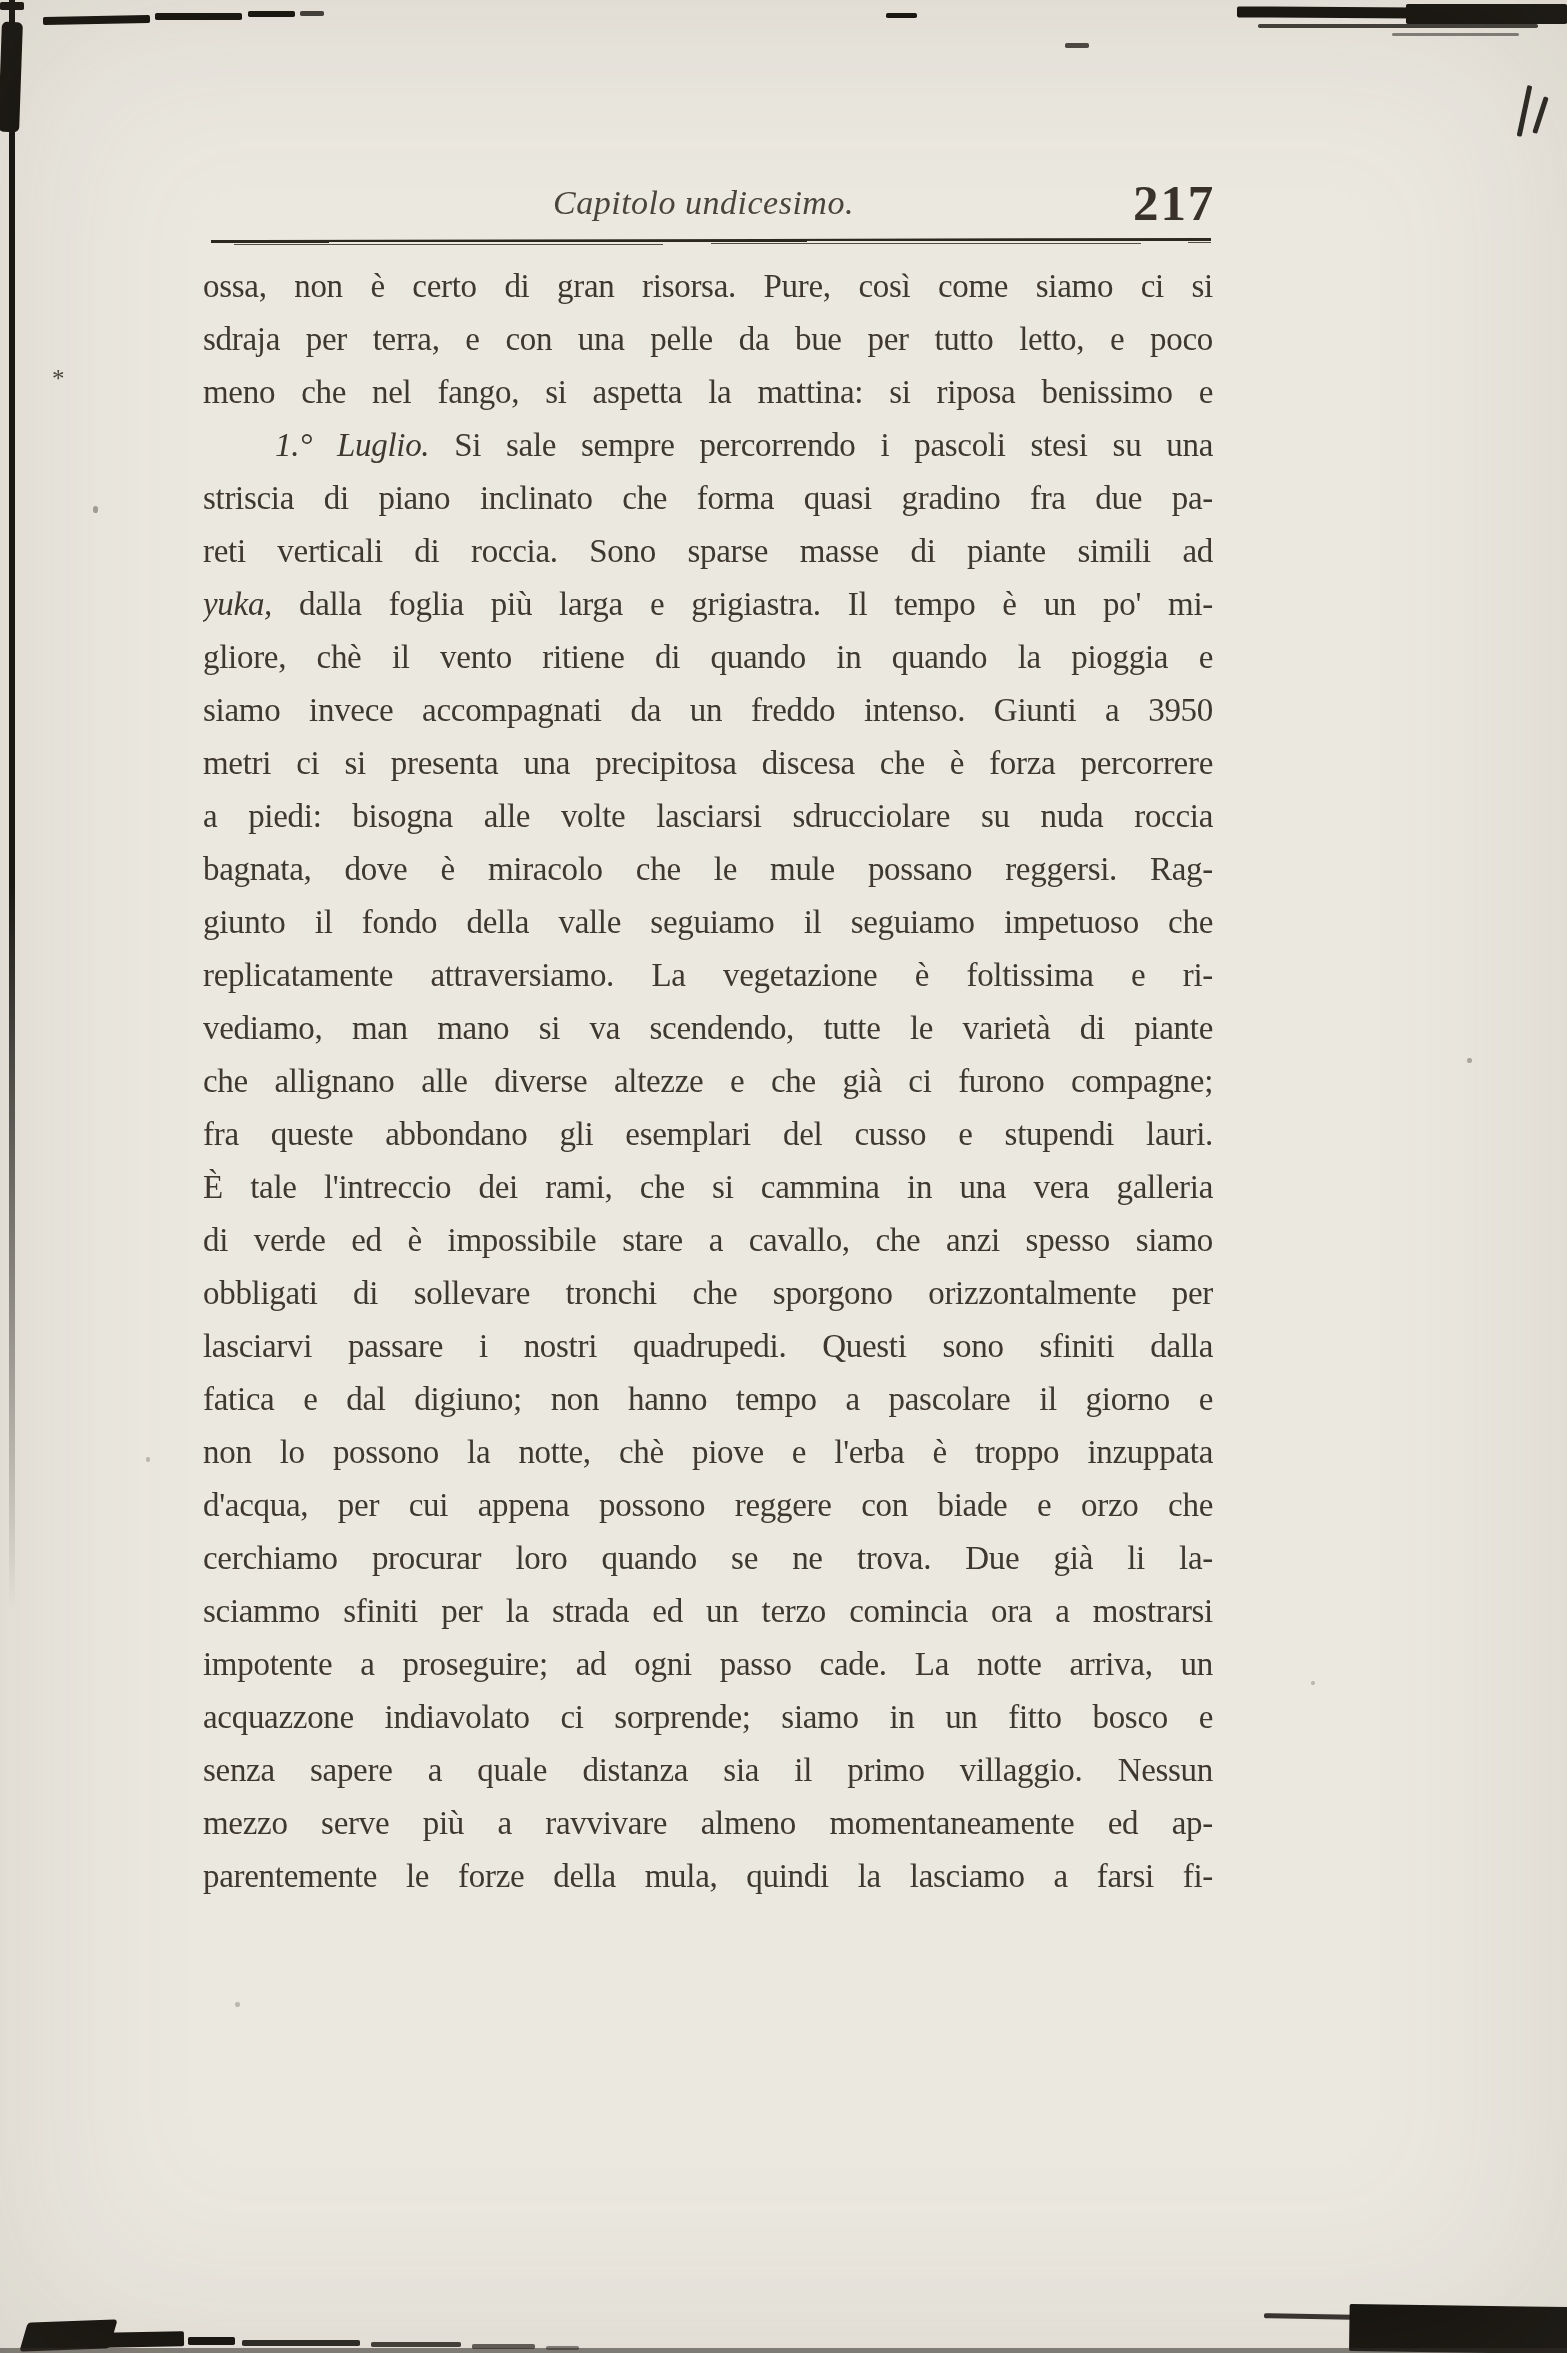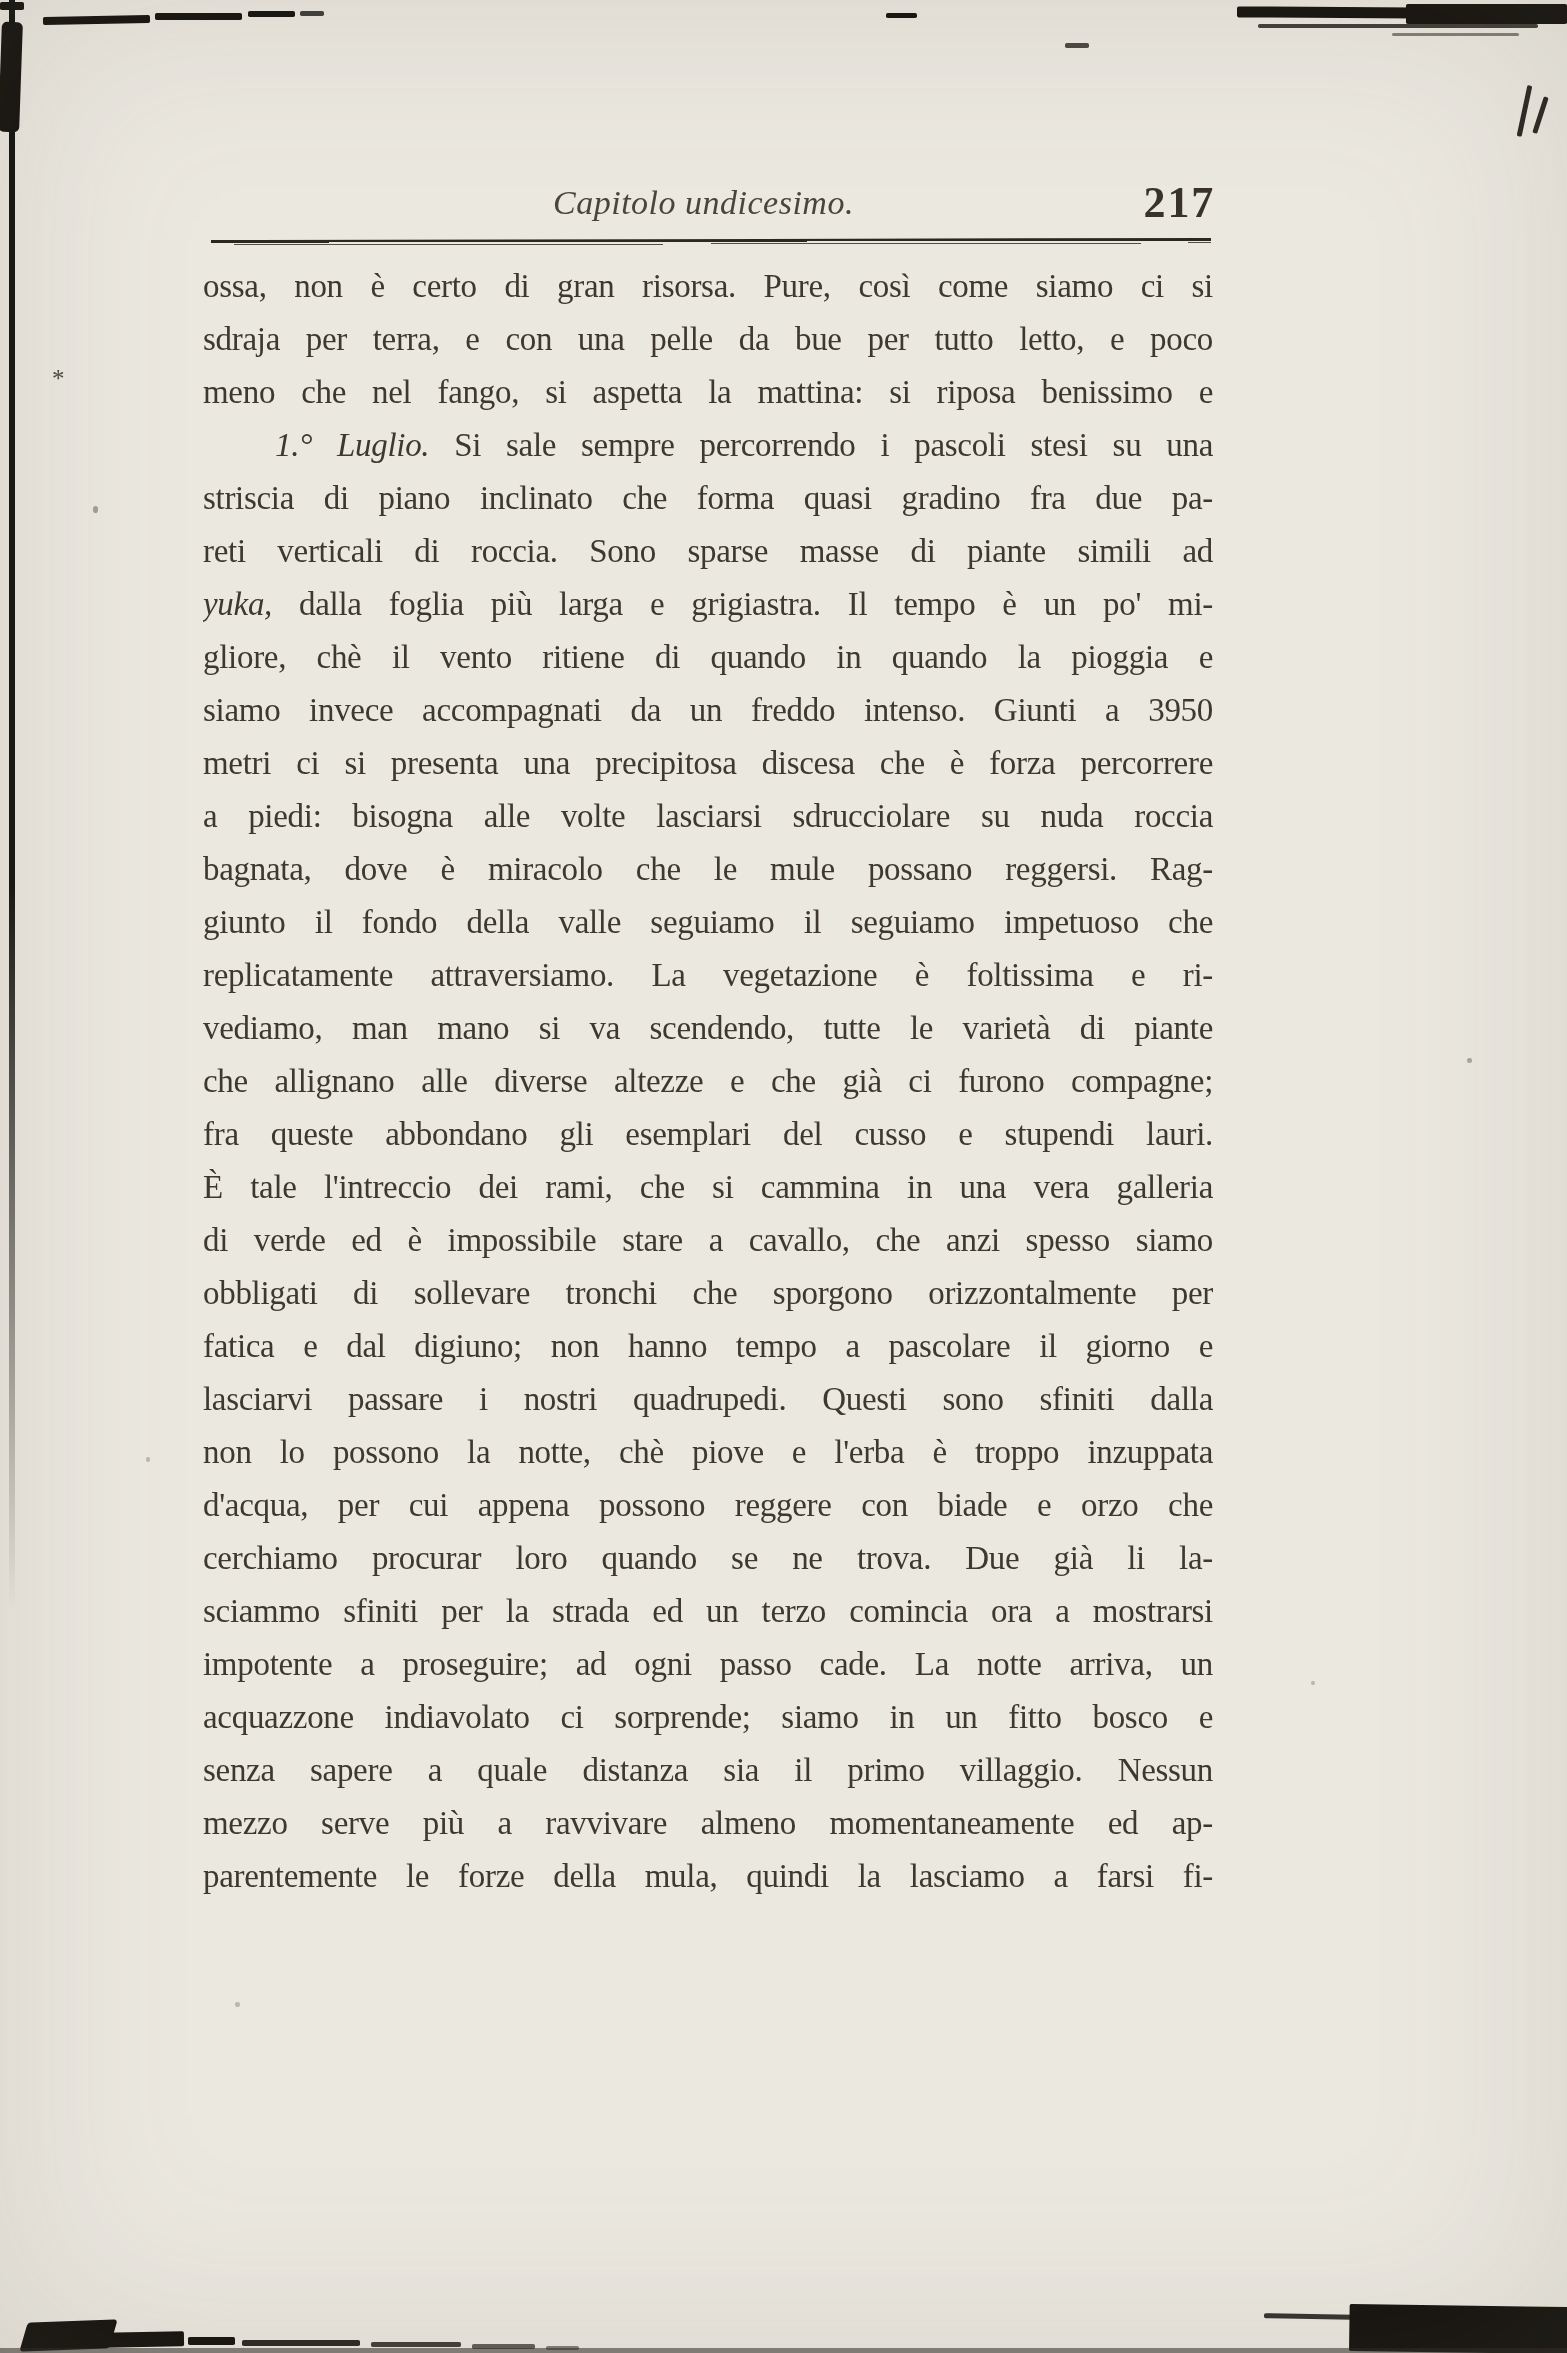--- a/index.html
+++ b/index.html
@@ -26,21 +26,21 @@
     position:absolute;top:177px;left:214px;width:1010px;height:52px;
     color:#47413a;
   }
   .chapter-title{
     position:absolute;left:0;right:31px;top:0;
     text-align:center;font-style:italic;font-size:34px;line-height:52px;
     letter-spacing:0.5px;color:#4a443c;
   }
   .page-number{
     position:absolute;right:9px;top:0;
-    font-size:44px;line-height:52px;font-weight:600;color:#38322a;
+    font-size:51px;line-height:52px;font-weight:600;color:#38322a;
     letter-spacing:1.8px;
   }
   .header-rule{
     position:absolute;top:239px;left:211px;width:1000px;height:6.3px;
     background:linear-gradient(to bottom,var(--ink-dark) 0,var(--ink-dark) 2.7px,transparent 2.7px,transparent 4.5px,rgba(44,40,32,.8) 4.5px,rgba(44,40,32,.8) 5.4px,transparent 5.4px);
     transform:rotate(-0.12deg);
   }
   
   .body-text{
     position:absolute;top:260px;left:203px;width:1010px;
@@ -88,22 +88,22 @@
       <div class="line"><span>a piedi: bisogna alle volte lasciarsi sdrucciolare su nuda roccia</span></div>
       <div class="line"><span>bagnata, dove è miracolo che le mule possano reggersi. Rag-</span></div>
       <div class="line"><span>giunto il fondo della valle seguiamo il seguiamo impetuoso che</span></div>
       <div class="line"><span>replicatamente attraversiamo. La vegetazione è foltissima e ri-</span></div>
       <div class="line"><span>vediamo, man mano si va scendendo, tutte le varietà di piante</span></div>
       <div class="line"><span>che allignano alle diverse altezze e che già ci furono compagne;</span></div>
       <div class="line"><span>fra queste abbondano gli esemplari del cusso e stupendi lauri.</span></div>
       <div class="line"><span>È tale l'intreccio dei rami, che si cammina in una vera galleria</span></div>
       <div class="line"><span>di verde ed è impossibile stare a cavallo, che anzi spesso siamo</span></div>
       <div class="line"><span>obbligati di sollevare tronchi che sporgono orizzontalmente per</span></div>
+      <div class="line"><span>lasciarvi passare i nostri quadrupedi. Questi sono sfiniti dalla</span></div>
       <div class="line"><span>fatica e dal digiuno; non hanno tempo a pascolare il giorno e</span></div>
-      <div class="line"><span>lasciarvi passare i nostri quadrupedi. Questi sono sfiniti dalla</span></div>
       <div class="line"><span>non lo possono la notte, chè piove e l'erba è troppo inzuppata</span></div>
       <div class="line"><span>d'acqua, per cui appena possono reggere con biade e orzo che</span></div>
       <div class="line"><span>cerchiamo procurar loro quando se ne trova. Due già li la-</span></div>
       <div class="line"><span>sciammo sfiniti per la strada ed un terzo comincia ora a mostrarsi</span></div>
       <div class="line"><span>impotente a proseguire; ad ogni passo cade. La notte arriva, un</span></div>
       <div class="line"><span>acquazzone indiavolato ci sorprende; siamo in un fitto bosco e</span></div>
       <div class="line"><span>senza sapere a quale distanza sia il primo villaggio. Nessun</span></div>
       <div class="line"><span>mezzo serve più a ravvivare almeno momentaneamente ed ap-</span></div>
       <div class="line"><span>parentemente le forze della mula, quindi la lasciamo a farsi fi-</span></div>
     </div>

